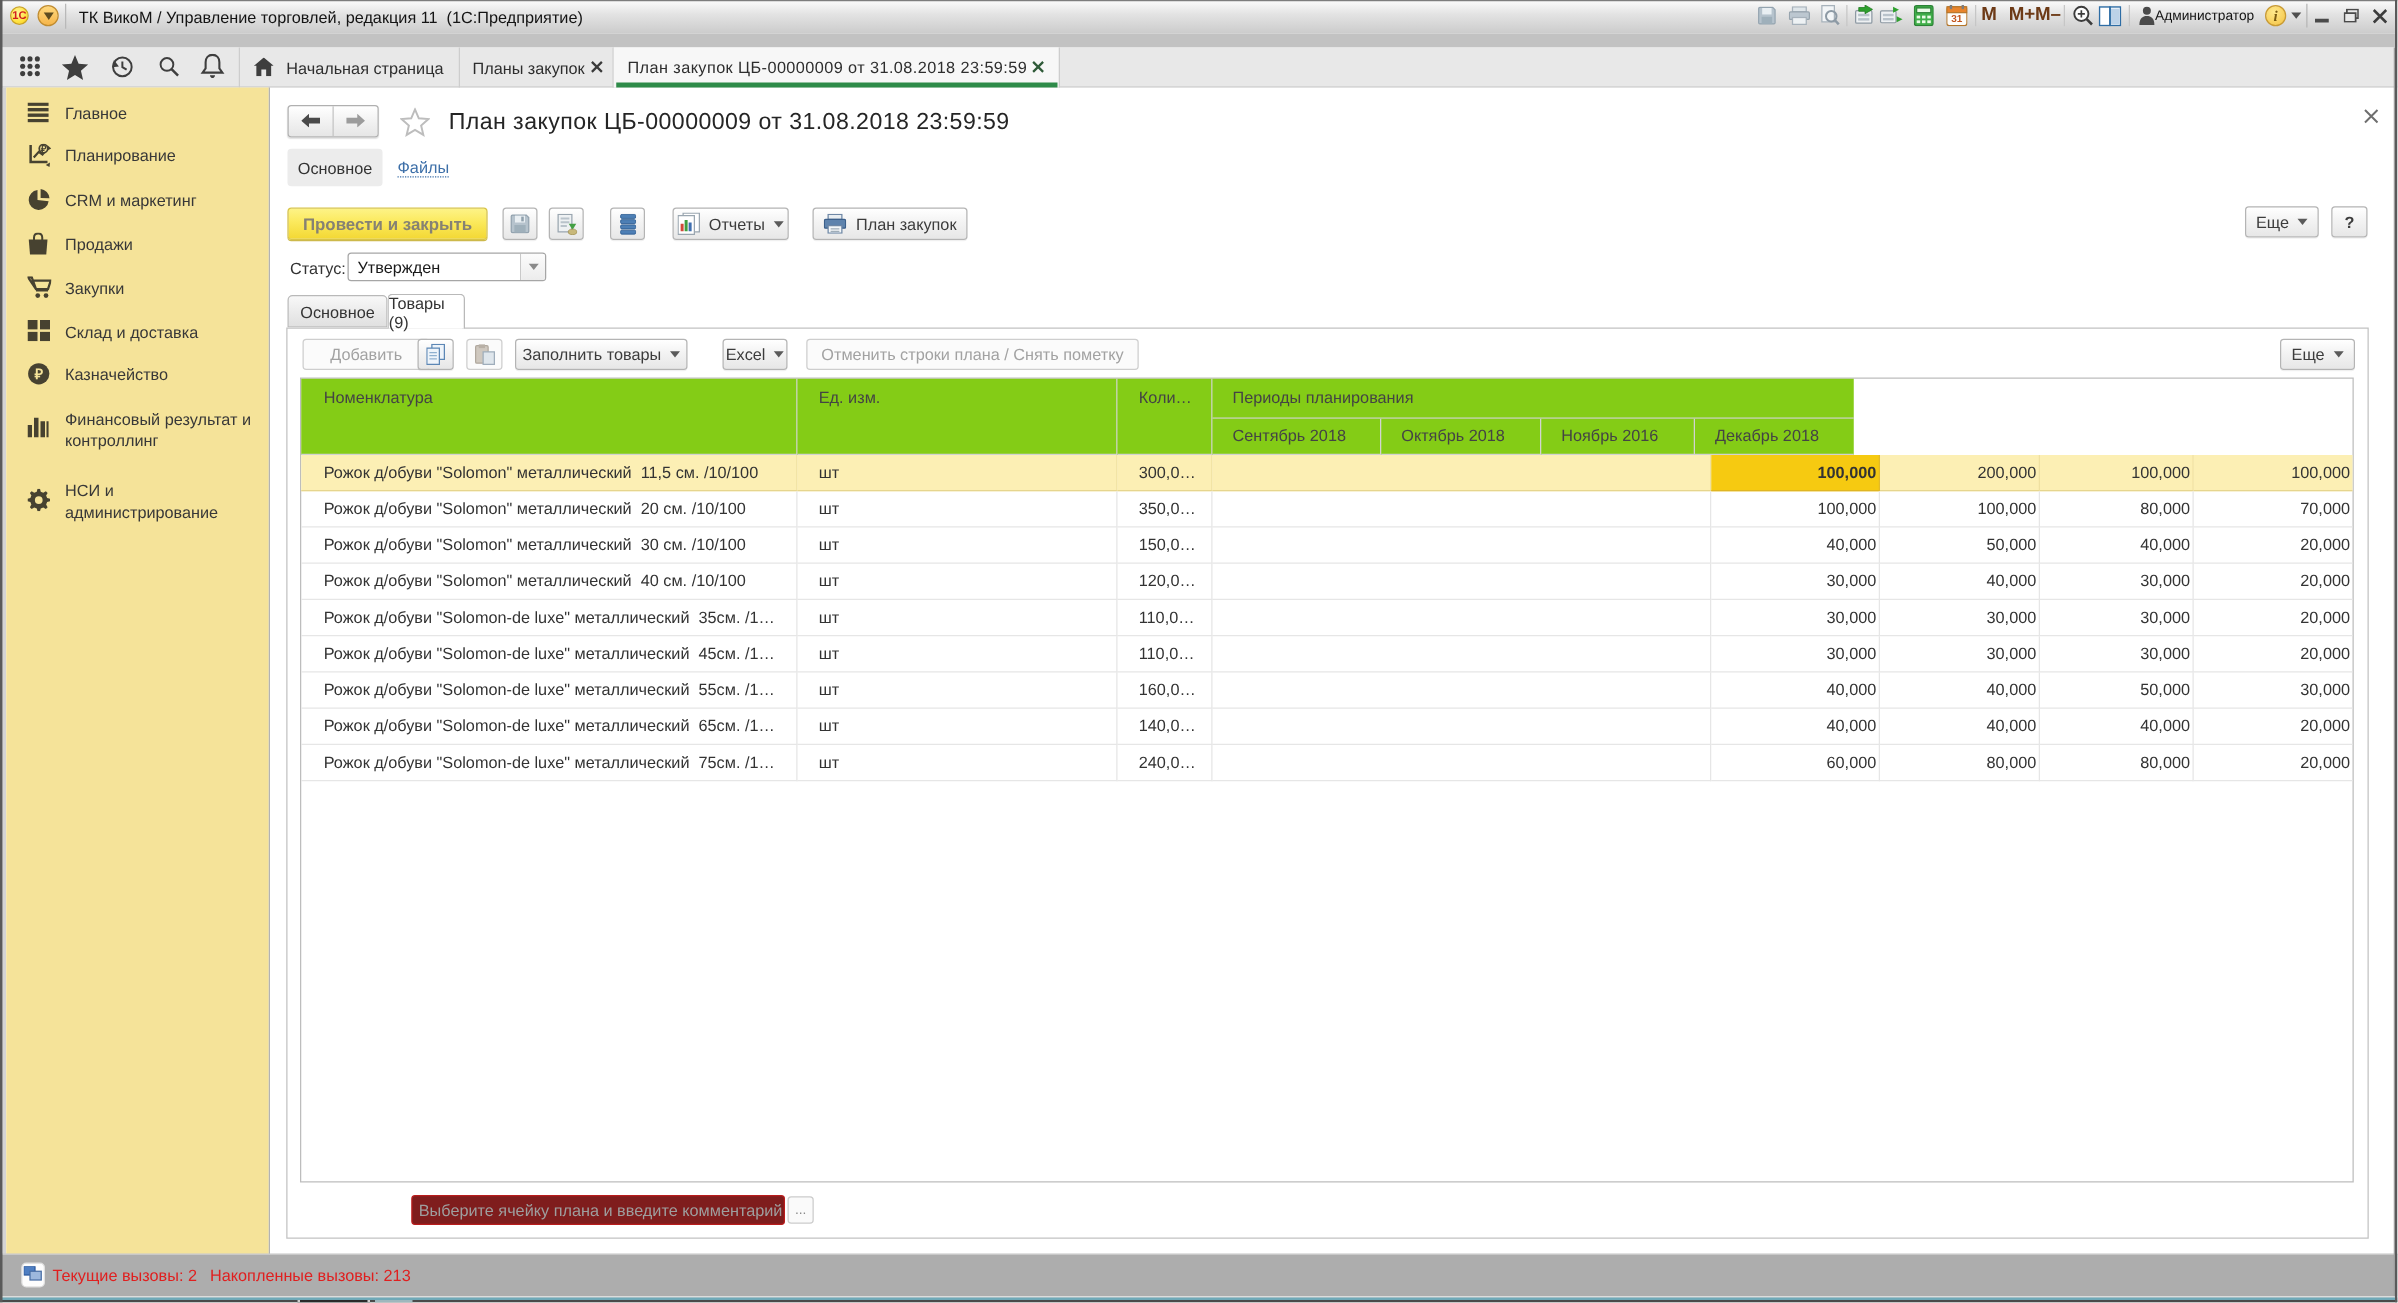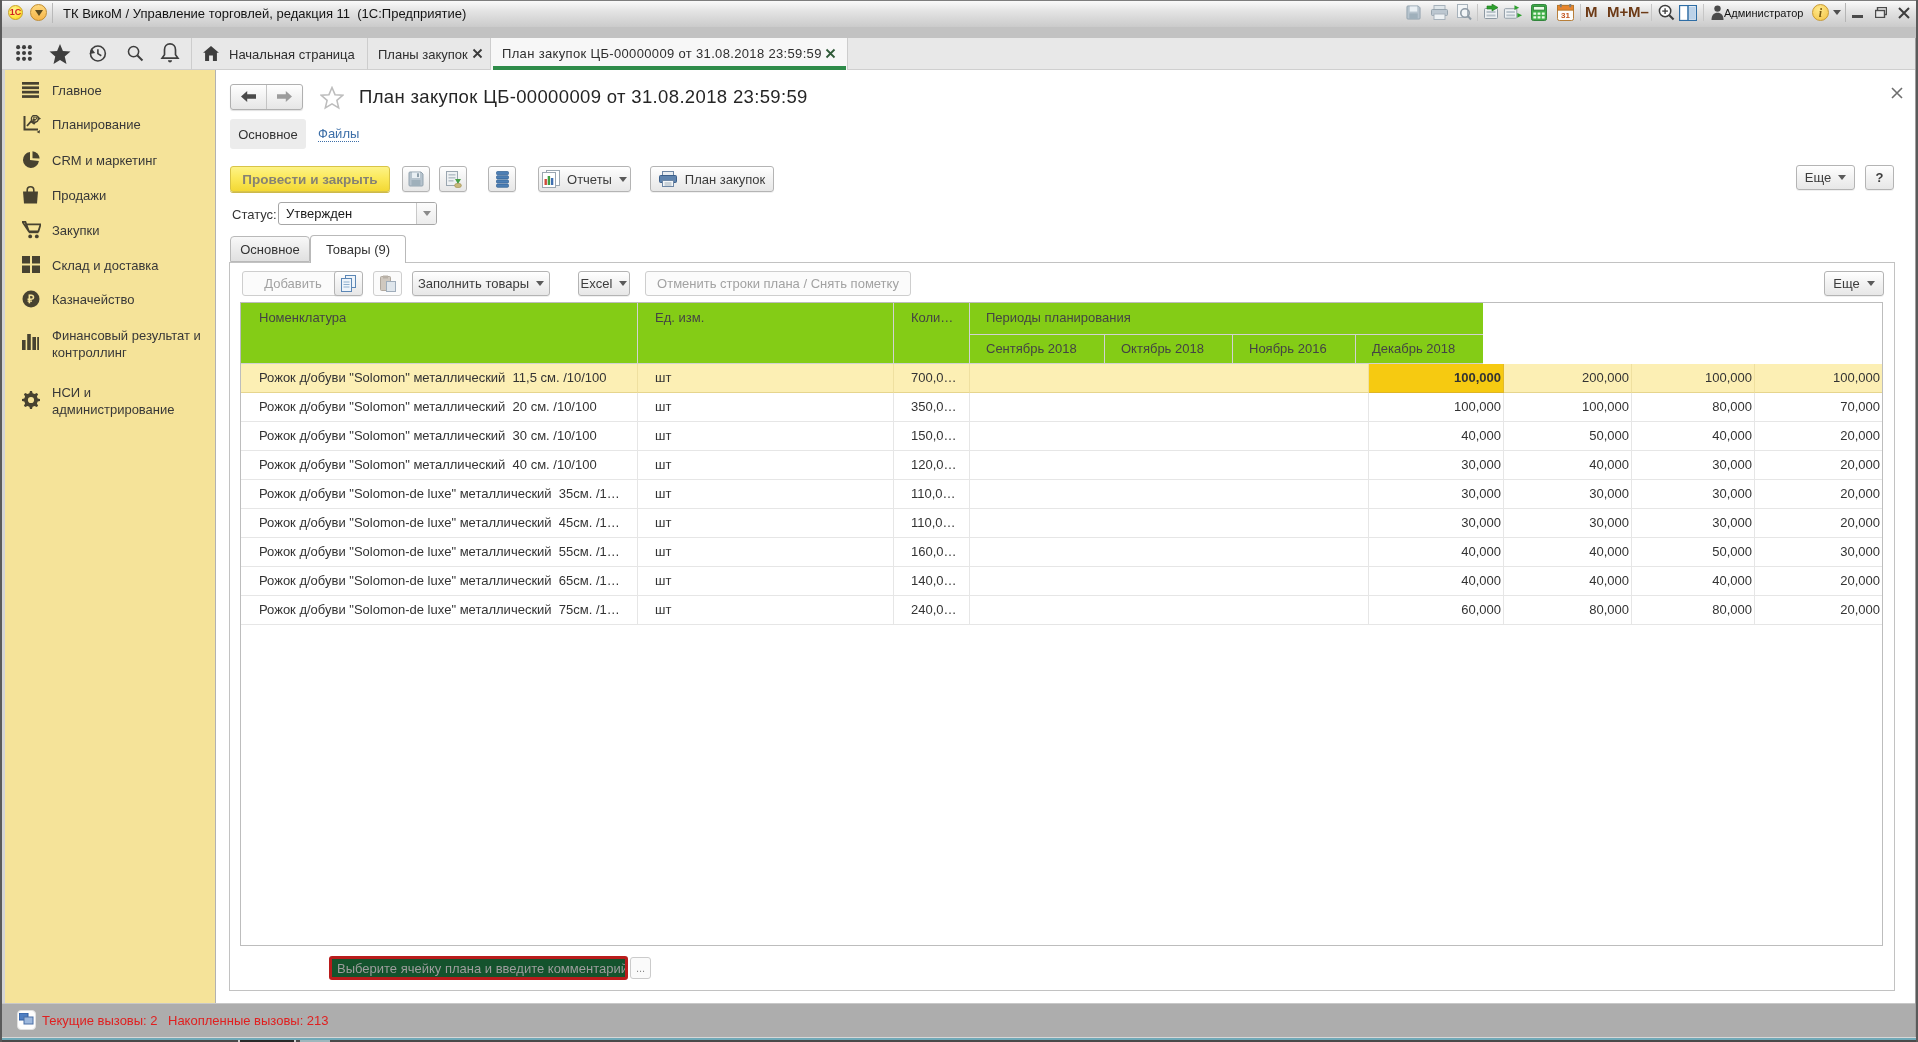--- a/index.html
+++ b/index.html
@@ -320,21 +320,21 @@
 <div class="abs" style="left:232px;top:203px;height:22px;display:flex;align-items:center;font-size:13px;color:#333">Статус:</div>
 <div class="abs" style="left:278px;top:202px;width:159px;height:23px;background:#fff;border:1px solid #a6a6a6;border-radius:3px"></div>
 <div class="abs" style="left:286px;top:203px;height:21px;display:flex;align-items:center;font-size:13px;color:#1a1a1a">Утвержден</div>
 <div class="abs" style="left:416px;top:203px;width:20px;height:21px;background:linear-gradient(#fcfcfc,#ececec);border-left:1px solid #c9c9c9;border-radius:0 2px 2px 0;display:flex;align-items:center;justify-content:center">
     <span style="width:0;height:0;border-left:4px solid transparent;border-right:4px solid transparent;border-top:5px solid #8a8a8a"></span>
   </div>
 
 <div class="abs" style="left:230px;top:236px;width:80px;height:26px;background:linear-gradient(#f8f8f8,#e9e9e9 60%,#e0e0e0);border:1px solid #b9b9b9;border-radius:4px 4px 0 0;display:flex;align-items:center;justify-content:center;font-size:13px;color:#333">Основное</div>
 
 <div class="abs" style="left:229px;top:262px;width:1666px;height:729px;border:1px solid #c2c2c2;background:#fff"></div>
-<div class="abs" style="left:310px;top:235px;width:96px;height:28px;background:#fff;border:1px solid #b9b9b9;border-bottom:none;border-radius:4px 4px 0 0;display:flex;align-items:center;justify-content:center;font-size:13px;color:#333">Товары (9)</div>
+<div class="abs" style="left:310px;top:235px;width:62px;height:28px;background:#fff;border:1px solid #b9b9b9;border-bottom:none;border-radius:4px 4px 0 0;display:flex;align-items:center;justify-content:center;font-size:13px;color:#333">Товары (9)</div>
 
 <div class="btn dis" style="left:242px;top:271px;width:102px;height:25px">Добавить</div>
 <div class="btn" style="left:334px;top:271px;width:29px;height:25px">
     <svg width="15" height="17" viewBox="0 0 15 17">
       <rect x="4.5" y="0.5" width="10" height="12" fill="#eef4fa" stroke="#5c87b5"></rect>
       <rect x="0.5" y="3.5" width="10" height="13" fill="#eef4fa" stroke="#5c87b5"></rect>
       <g stroke="#8fb0cf">
         <line x1="2.5" y1="7" x2="8.5" y2="7"></line>
         <line x1="2.5" y1="9.5" x2="8.5" y2="9.5"></line>
         <line x1="2.5" y1="12" x2="8.5" y2="12"></line>
@@ -373,21 +373,21 @@
 <div class="th" style="width:135px;height:29px;padding-top:6px;">Сентябрь 2018</div>
 <div class="th" style="width:128px;height:29px;padding-top:6px;">Октябрь 2018</div>
 <div class="th" style="width:123px;height:29px;padding-top:6px;">Ноябрь 2016</div>
 <div class="th" style="width:127px;height:29px;padding-top:6px;border-right:none;">Декабрь 2018</div>
 </div>
       </div>
     </div>
 <div class="tr yl">
 <div class="td" style="width:397px;padding-left:18px">Рожок д/обуви "Solomon" металлический&nbsp; 11,5 см. /10/100</div>
 <div class="td" style="width:256px;padding-left:17px">шт</div>
-<div class="td" style="width:76px;padding-left:17px">700,0…</div>
+<div class="td" style="width:76px;padding-left:17px">300,0…</div>
 <div class="td" style="width:399px"></div>
 <div class="td num" style="width:135px;background:#f6ca11;font-weight:bold;border-right-color:#e3ba28;border-bottom-color:#dfb524;">100,000</div>
 <div class="td num" style="width:128px;">200,000</div>
 <div class="td num" style="width:123px;">100,000</div>
 <div class="td num" style="width:127px;border-right:none;">100,000</div>
 </div>
 <div class="tr">
 <div class="td" style="width:397px;padding-left:18px">Рожок д/обуви "Solomon" металлический&nbsp; 20 см. /10/100</div>
 <div class="td" style="width:256px;padding-left:17px">шт</div>
 <div class="td" style="width:76px;padding-left:17px">350,0…</div>
@@ -463,21 +463,21 @@
 <div class="td" style="width:76px;padding-left:17px">240,0…</div>
 <div class="td" style="width:399px"></div>
 <div class="td num" style="width:135px;">60,000</div>
 <div class="td num" style="width:128px;">80,000</div>
 <div class="td num" style="width:123px;">80,000</div>
 <div class="td num" style="width:127px;border-right:none;">20,000</div>
 </div>
 </div>
 
 <div class="abs" style="left:241px;top:997px;height:22px;display:flex;align-items:center;font-size:13px;color:#000000">Комментарий:</div>
-<div class="abs" style="left:329px;top:956px;width:299px;height:24px;background:#14532d;border:3px solid #b91c1c;border-radius:3px;display:flex;align-items:center;padding-left:5px;font-size:13px;color:#9e9e9e;white-space:nowrap;overflow:hidden">Выберите ячейку плана и введите комментарий</div>
+<div class="abs" style="left:329px;top:956px;width:299px;height:24px;background:#7f1d1d;border:1px solid #b91c1c;border-radius:3px;display:flex;align-items:center;padding-left:5px;font-size:13px;color:#9e9e9e;white-space:nowrap;overflow:hidden">Выберите ячейку плана и введите комментарий</div>
 <div class="abs" style="left:630px;top:957px;width:21px;height:22px;background:#fafafa;border:1px solid #cbcbcb;border-radius:3px;display:flex;align-items:flex-end;justify-content:center;font-size:11px;color:#8a8a8a;padding-bottom:4px">...</div>
 
 <div class="abs" style="left:0;top:1003px;width:1918px;height:34px;background:#adadad;border-top:1px solid #c8c8c8"></div>
 <div class="abs" style="left:17px;top:1010px;width:19px;height:20px;background:#fdfdfd;border:1px solid #e0e0e0;border-radius:4px"></div>
 <svg class="abs" style="left:19px;top:1013px" width="15" height="14" viewBox="0 0 15 14">
     <rect x="0" y="0" width="9" height="7" fill="#4e7ec2" stroke="#2d5a9e"></rect>
     <rect x="5" y="4" width="9" height="7" fill="#9db8dd" stroke="#4a6fa5"></rect>
   </svg>
 <div class="abs" style="left:42px;top:1003px;height:34px;display:flex;align-items:center;font-size:13px;color:#e01f1f">Текущие вызовы: 2</div>
 <div class="abs" style="left:168px;top:1003px;height:34px;display:flex;align-items:center;font-size:13px;color:#e01f1f">Накопленные вызовы: 213</div>

